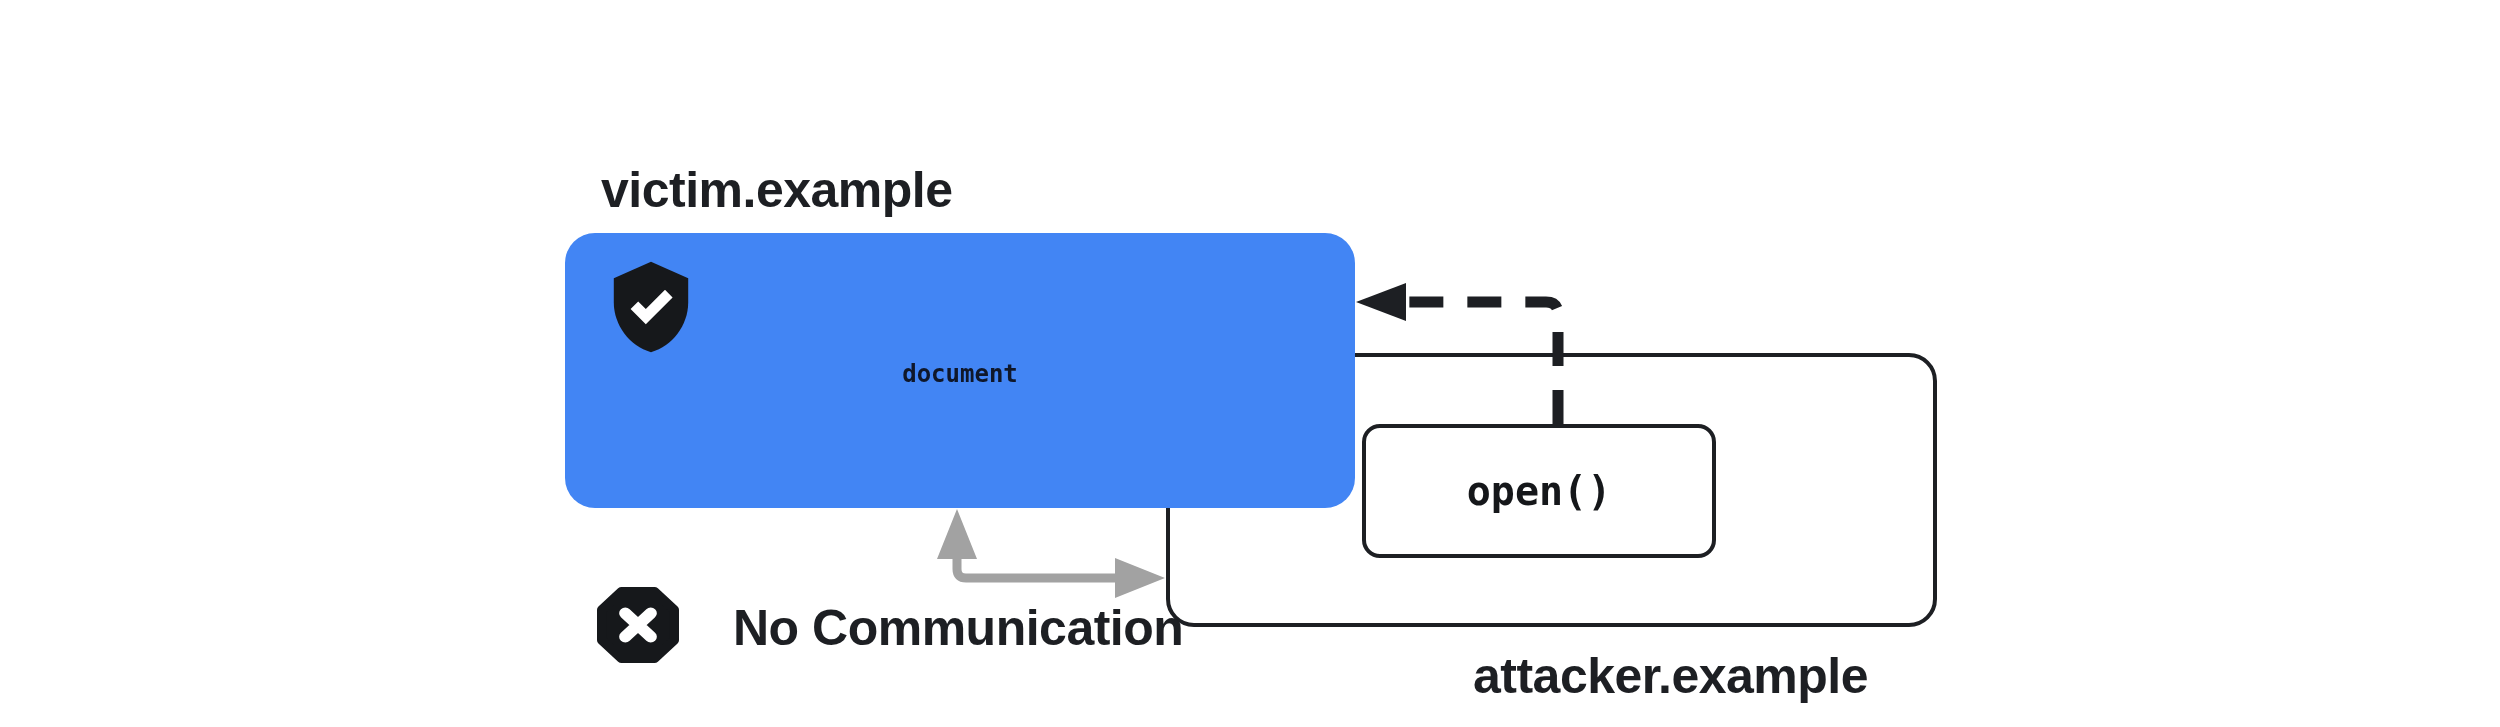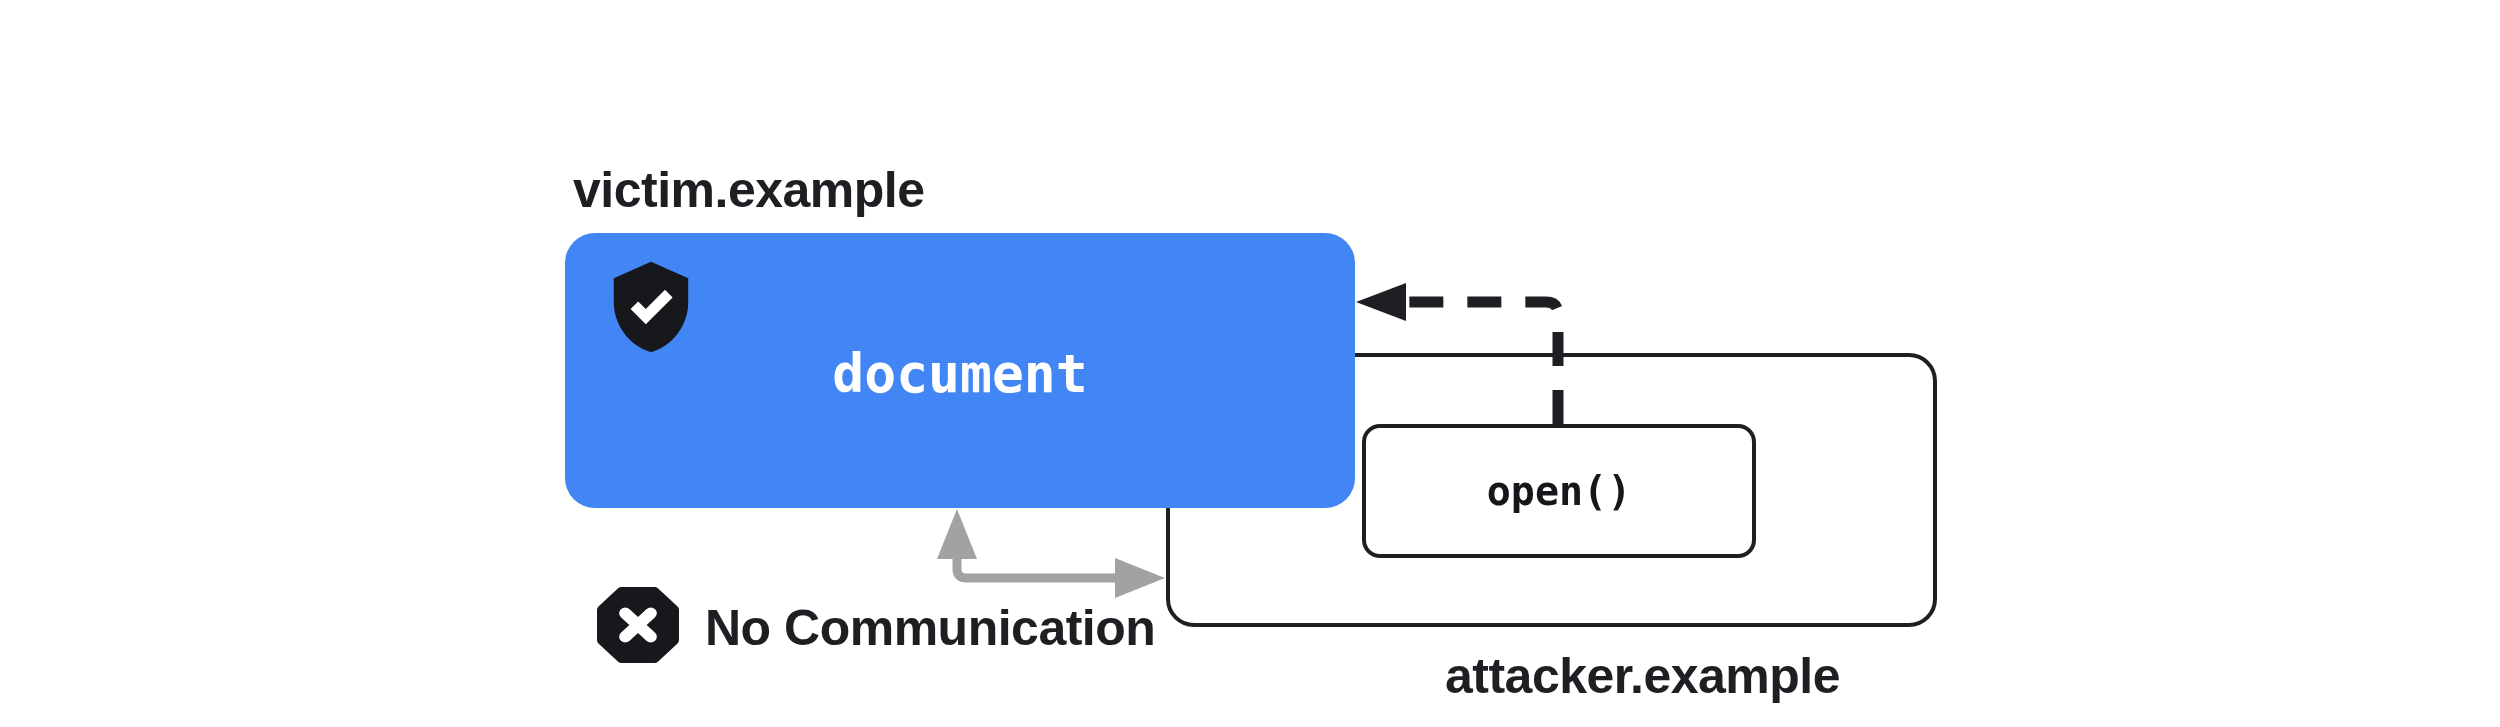--- a/index.html
+++ b/index.html
@@ -16,20 +16,21 @@
     font-family: "Liberation Sans", sans-serif;
   }
   .domain-label {
     position: absolute;
     font-size: 50px;
     font-weight: 700;
     letter-spacing: -0.5px;
     color: var(--ink-black, #1d1f23);
     white-space: nowrap;
     line-height: 52px;
+    margin-left: 28px;
   }
   .victim-label { left: 573px; top: 164px; }
   .attacker-label {
     left: 1445px;
     top: 650px;
     width: 500px;
     text-align: left;
   }
   .nocomm-label { left: 705px; top: 602px; }
 
@@ -63,30 +64,30 @@
   .victim-box .doc-text {
     position: absolute;
     inset: 0;
     display: flex;
     flex-direction: column;
     align-items: center;
     justify-content: center;
     padding-top: 6px;
     font-family: "DejaVu Sans Mono", monospace;
     font-weight: 700;
-    font-size: 53px;
+    font-size: 24px;
     line-height: 48px;
-    color: #ffffff;
+    color: #0f172a;
     text-align: center;
   }
   .open-box {
     position: absolute;
     left: 1362px;
     top: 424px;
-    width: 394px;
+    width: 354px;
     height: 134px;
     background: #ffffff;
     border: 4px solid var(--ink-black, #1d1f23);
     border-radius: 18px;
     box-sizing: border-box;
     z-index: 3;
     display: flex;
     align-items: center;
     justify-content: center;
     font-family: "DejaVu Sans Mono", monospace;

